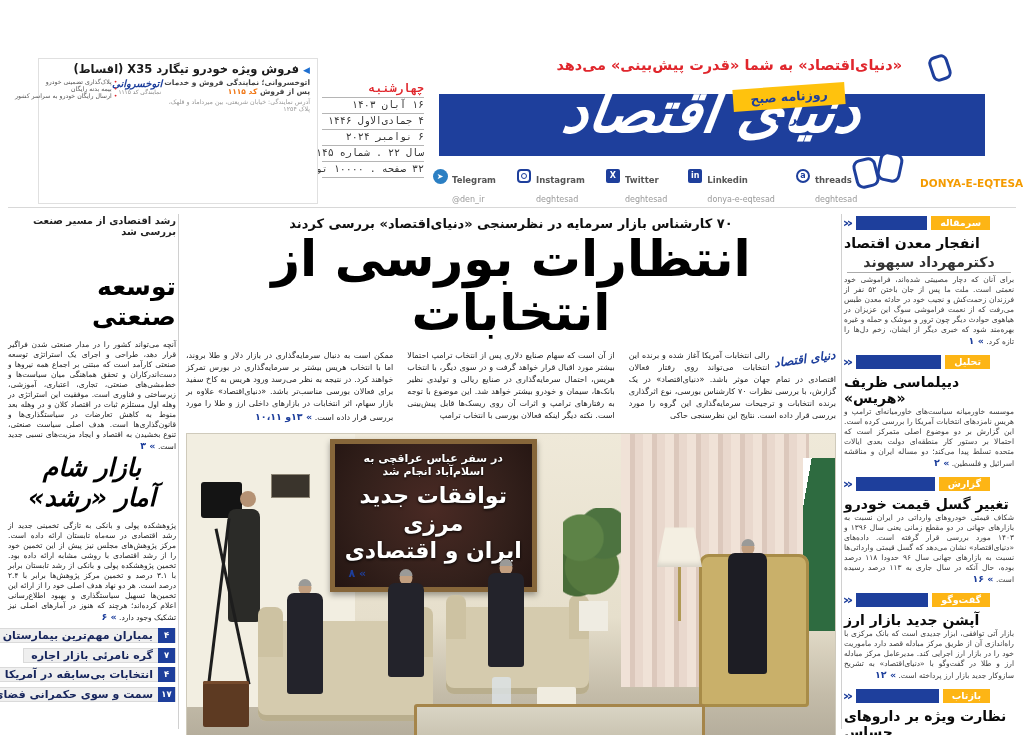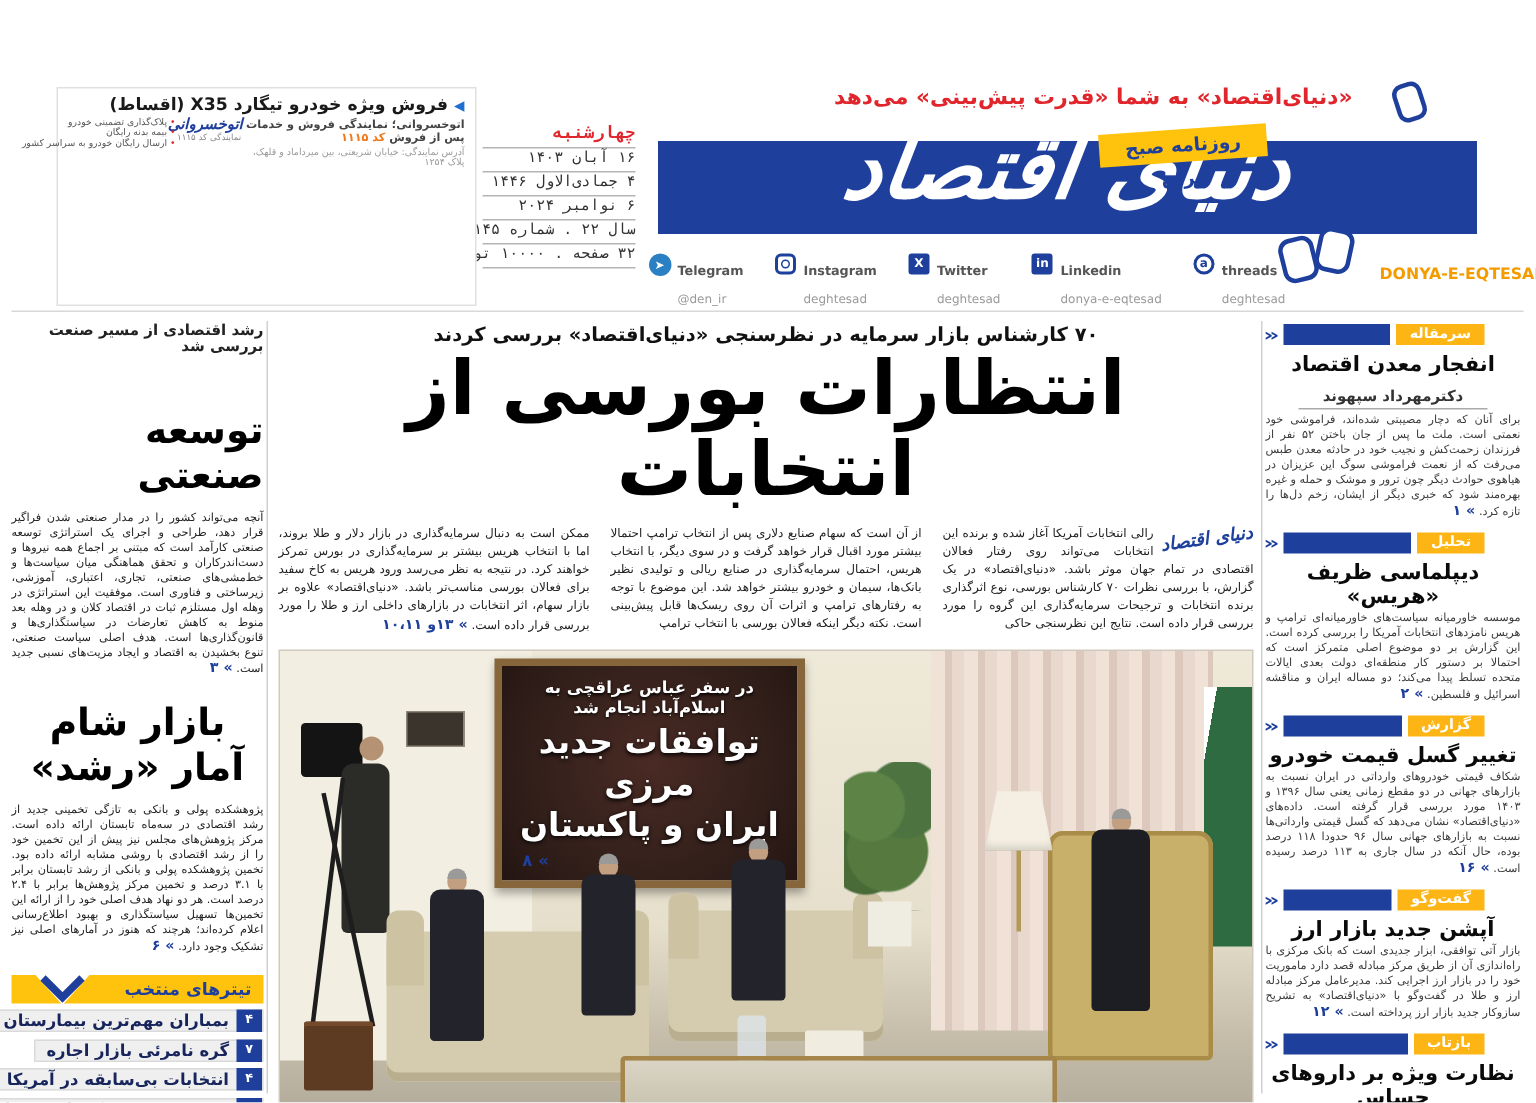--- a/index.html
+++ b/index.html
@@ -140,42 +140,42 @@
   .ph-table { position:absolute; left:35%; top:81%; width:45%; height:15%; background:linear-gradient(#d9d4c4,#c2bca8); border:3px solid #a5854a; border-radius:3px; }
   .ph-table::after { content:""; position:absolute; left:8%; bottom:-6px; width:84%; height:5px; background:#8d7140; }
   .ph-decanter { position:absolute; left:47%; top:73%; width:3%; height:10%; background:rgba(220,228,232,.8); border-radius:3px 3px 5px 5px; }
   .ph-tissue { position:absolute; left:54%; top:76%; width:6%; height:6%; background:#f0ece0; border-radius:2px; }
   .ph-sidetable { position:absolute; left:2.5%; top:74%; width:7%; height:14%; background:#5d3a22; border-radius:2px; box-shadow:inset 0 3px 0 #754a2c; }
 
   
   .left-col { position:absolute; top:215px; left:8px; width:168px; }
   .l-kicker { font-size:10px; font-weight:bold; color:#222; text-align:right; }
   .l-title { font-size:25px; font-weight:bold; color:#000; line-height:1.22; text-align:right; margin-top:4px; letter-spacing:-0.5px; }
-  .l-title.t2 { text-align:center; letter-spacing:0; margin-top:14px; }
+  .l-title.t2 { text-align:center; letter-spacing:0; margin-top:0;font-style:italic; }
   .l-body { font-size:7.5px; line-height:1.34; text-align:justify; color:#222; margin-top:7px; }
   .l-page { margin-top:1px; }
   .picks-header { position:relative; margin-top:12px; height:19px; background:#ffc20d; line-height:19px;
                   padding-right:8px; font-size:11.5px; font-weight:bold; color:#1e3f9c; }
   .picks-chevron { position:absolute; left:16px; top:0; }
   .pick-row { display:flex; align-items:center; margin-top:4.5px; background:#efefef; border:1px solid #dadada;
               height:15px; width:fit-content; padding-left:7px; }
   .pick-num { background:#1e3f9c; color:#fff; font-size:8.5px; font-weight:bold; min-width:17px; height:15px;
               line-height:15px; text-align:center; margin-left:5px; }
   .pick-txt { font-size:11px; font-weight:bold; color:#17255c; white-space:nowrap; }
 
   
   .right-col { position:absolute; top:216px; right:10px; width:170px; }
   .news-card { margin-bottom:7px; }
   .cat-row { display:flex; align-items:center; height:14px; padding-right:24px; gap:4px; }
   .cat-label { background:#fdb515; color:#fff; font-weight:bold; font-size:9.5px; padding:0 9px; height:14px; line-height:14px; white-space:nowrap; }
   .cat-bar { flex:1; background:#1e3f9c; height:14px; }
   .cat-chev { color:#1e3f9c; font-size:12px; font-weight:bold; transform:scaleX(1.4); }
-  .card-title { text-align:center; font-weight:bold; font-size:14px; color:#0a0a0a; margin:5px 0 1px; letter-spacing:-0.3px; }
+  .card-title { text-align:left; font-weight:bold; font-size:14px; color:#0a0a0a; margin:5px 0 1px; letter-spacing:-0.3px; }
   .card-author { text-align:center; margin-bottom:2px; }
-  .card-author span { display:inline-block; font-size:10px; font-weight:bold; color:#333; border-bottom:1px solid #aaa; padding:0 16px 2px; }
+  .card-author span { display:inline-block; font-size:14px; font-weight:bold; color:#333; border-bottom:1px solid #aaa; padding:0 16px 2px; }
   .card-body { font-size:7.5px; line-height:1.34; text-align:justify; color:#3a3a3a; }
 </style>
 </head>
 <body>
 
 <div class="page">
 
   <div class="tagline">«دنیای‌اقتصاد» به شما «قدرت پیش‌بینی» می‌دهد</div>
 
   <div class="logo-band">
@@ -289,21 +289,21 @@
       <div class="ph-leftwall"></div>
       <div class="ph-curtain"></div>
       <div class="ph-flag"></div>
       <div class="ph-plaque"></div>
 
       <div class="ph-frame">
         <div class="ph-caption">
           <div class="ph-cap-kicker">در سفر عباس عراقچی به اسلام‌آباد انجام شد</div>
           <div class="ph-cap-title">
             <span>توافقات جدید مرزی</span><br>
-            <span>ایران و پاکستان</span>
+            <span>ایران و اقتصادی</span>
           </div>
           <div class="ph-cap-page page-ref">۸ «</div>
         </div>
       </div>
 
       <div class="cameraman">
         <div class="cm-cam"></div>
         <div class="cm-head"></div>
           <div class="cm-body"></div>
         <div class="cm-tripod"></div>
@@ -366,29 +366,20 @@
 
     <div class="l-title t2">
       <span>بازار شام</span><br>
       <span>آمار «رشد»</span>
     </div>
     <div class="l-body">
       <span>پژوهشکده پولی و بانکی به تازگی تخمینی جدید از رشد اقتصادی در سه‌ماه تابستان ارائه داده است. مرکز پژوهش‌های مجلس نیز پیش از این تخمین خود را از رشد اقتصادی با روشی مشابه ارائه داده بود. تخمین پژوهشکده پولی و بانکی از رشد تابستان برابر با ۳.۱ درصد و تخمین مرکز پژوهش‌ها برابر با ۲.۴ درصد است. هر دو نهاد هدف اصلی خود را از ارائه این تخمین‌ها تسهیل سیاستگذاری و بهبود اطلاع‌رسانی اعلام کرده‌اند؛ هرچند که هنوز در آمارهای اصلی نیز تشکیک وجود دارد.</span>
       <span class="page-ref l-page">۶ «</span>
     </div>
 
-    <div class="picks-header">
-      <span>تیترهای منتخب</span>
-      <span class="picks-chevron">
-        <svg width="36" height="21" viewBox="0 0 36 21">
-            <polygon fill="#ffffff" points="0,0 36,0 18,20"></polygon>
-            <polyline points="5,2 18,15 31,2" stroke="#1e3f9c" stroke-width="5" fill="none"></polyline>
-          </svg>
-      </span>
-    </div>
 
     <div class="pick-row">
       <span class="pick-num">۴</span>
       <span class="pick-txt">بمباران مهم‌ترین بیمارستان غزه</span>
     </div>
     <div class="pick-row">
       <span class="pick-num">۷</span>
       <span class="pick-txt">گره نامرئی بازار اجاره</span>
     </div>
     <div class="pick-row">

